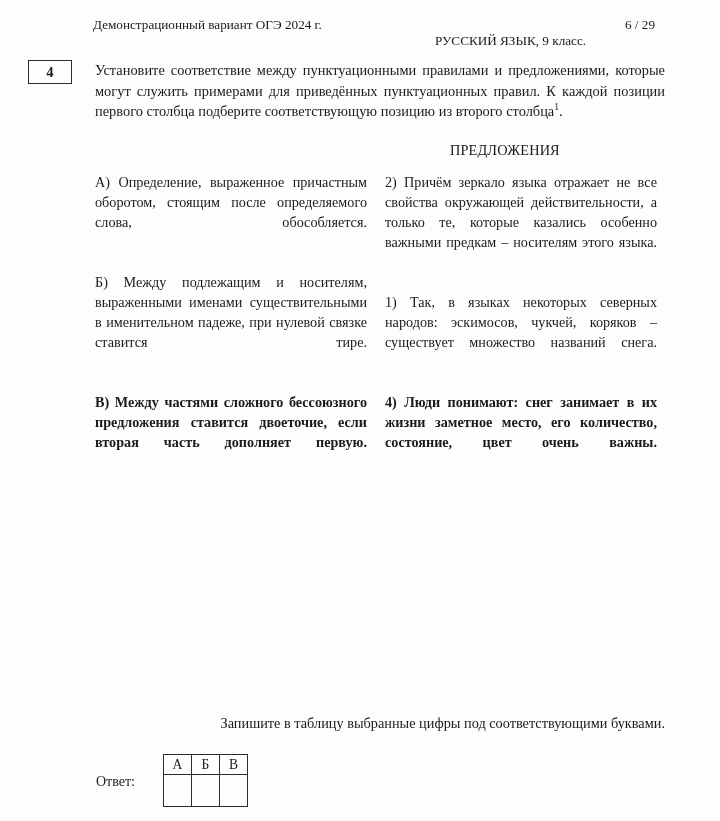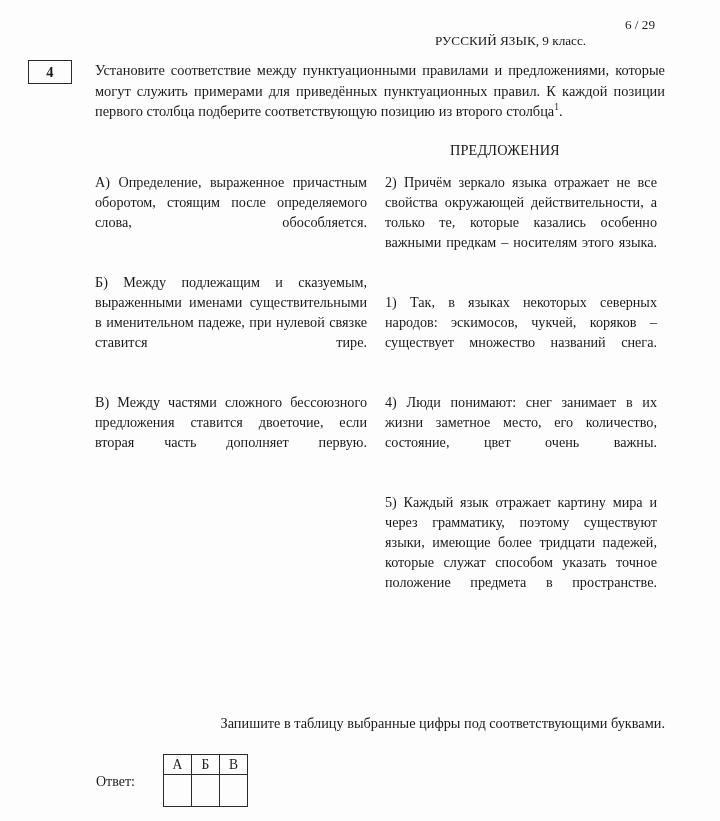--- a/index.html
+++ b/index.html
@@ -104,21 +104,21 @@
     line-height: 20px;
     text-align: justify;
     text-justify: inter-word;
   }
   .col.left  { left: 95px; }
   .col.right { left: 385px; }
 
   .col p {
     margin: 0 0 20px 0;
   }
-  .col p:last-child { margin-bottom: 0; }
+  .col p:last-child { margin-bottom: 0; font-weight: bold; }
   
   .col p::after {
     content: "";
     display: inline-block;
     width: 100%;
   }
 
   
   .instruction {
     position: absolute;
@@ -156,43 +156,43 @@
   .answer-table tr.values td {
     height: 31px;
   }
 </style>
 </head>
 <body>
 
 <div class="page">
 
   <div class="header">
+    <span class="header-left">Демонстрационный вариант ОГЭ 2024 г.</span>
     <span class="header-center">РУССКИЙ ЯЗЫК, 9 класс.</span>
     <span class="header-page">6 / 29</span>
   </div>
 
   <div class="task-num">4</div>
 
   <div class="intro">
     <span>Установите соответствие между пунктуационными правилами и предложениями, которые могут служить примерами для приведённых пунктуационных правил. К каждой позиции первого столбца подберите соответствующую позицию из второго столбца</span><sup>1</sup><span>.</span>
   </div>
 
   <div class="col-head right">ПРЕДЛОЖЕНИЯ</div>
 
   <div class="col left">
     <p>А) Определение, выраженное причастным оборотом, стоящим после определяемого слова, обособляется.</p>
-    <p>Б) Между подлежащим и сказуемым, выраженными именами существительными в именительном падеже, при нулевой связке ставится тире.</p>
+    <p>Б) Между подлежащим и носителям, выраженными именами существительными в именительном падеже, при нулевой связке ставится тире.</p>
     <p>В) Между частями сложного бессоюзного предложения ставится двоеточие, если вторая часть дополняет первую.</p>
   </div>
 
   <div class="col right">
     <p>2) Причём зеркало языка отражает не все свойства окружающей действительности, а только те, которые казались особенно важными предкам – носителям этого языка.</p>
     <p>1) Так, в языках некоторых северных народов: эскимосов, чукчей, коряков – существует множество названий снега.</p>
     <p>4) Люди понимают: снег занимает в их жизни заметное место, его количество, состояние, цвет очень важны.</p>
-    <p>5) Каждый язык отражает картину мира и через грамматику, поэтому существуют языки, имеющие более тридцати падежей, которые служат способом указать точное положение предмета в пространстве.</p>
   </div>
 
   <div class="instruction">Запишите в таблицу выбранные цифры под соответствующими буквами.</div>
 
   <div class="answer-label">Ответ:</div>
 
   <table class="answer-table">
     <tbody>
         <tr class="headers">
       <td>А</td>

